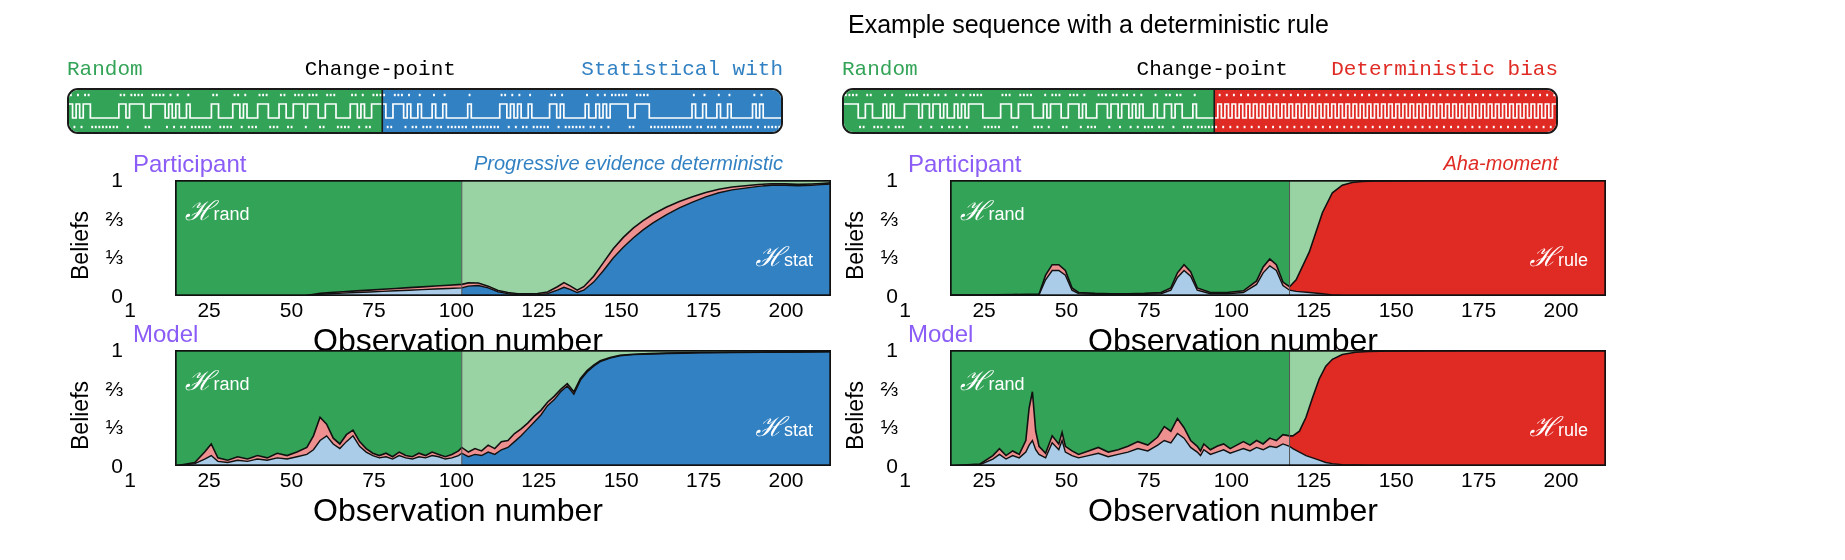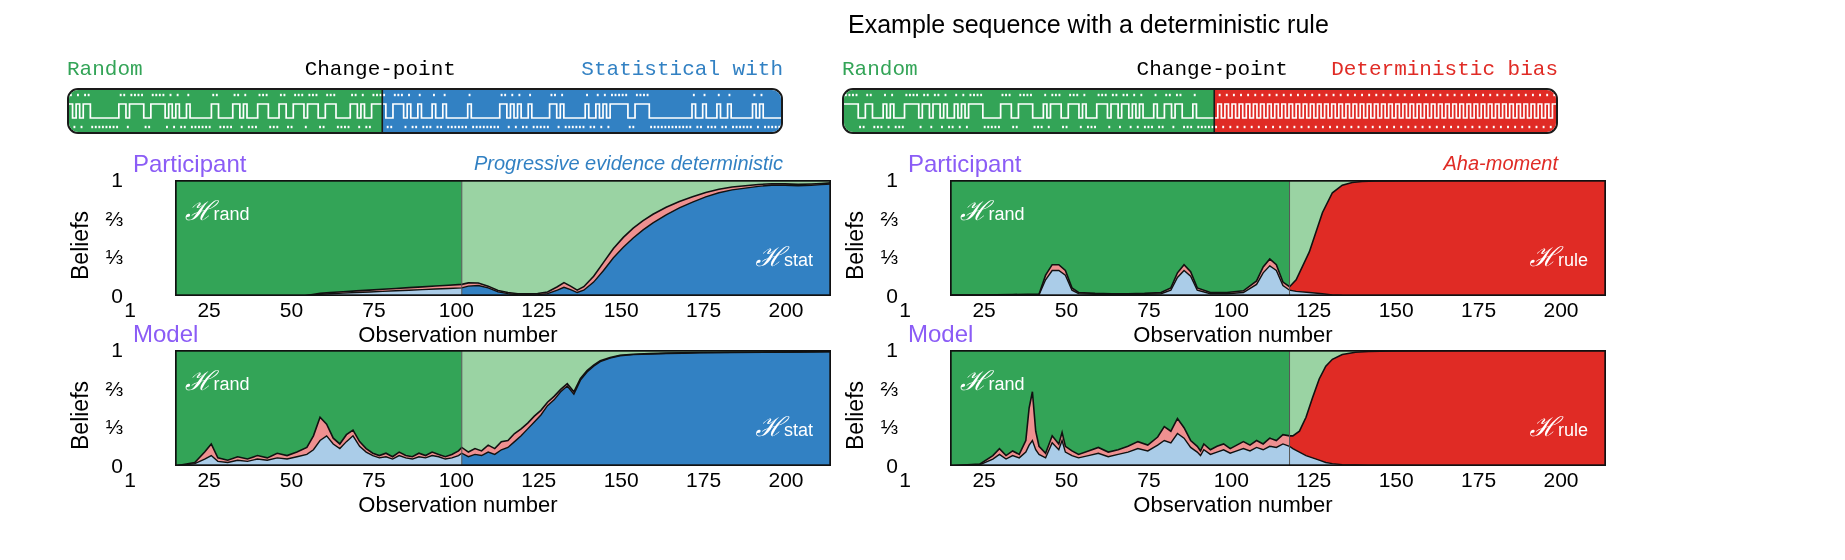--- a/index.html
+++ b/index.html
@@ -35,21 +35,21 @@
   }
   .annot{
     position:absolute;font-size:20px;font-style:italic;white-space:nowrap;
     right:72px;top:0px;
   }
   .axis-y-title{
     position:absolute;font-size:23px;color:#000;
     transform:rotate(-90deg);transform-origin:left top;white-space:nowrap;
   }
   .axis-x-title{
-    position:absolute;font-size:22px;color:#000;white-space:nowrap;
+    position:absolute;font-size:32px;color:#000;white-space:nowrap;
     left:75px;width:656px;text-align:center;
   }
   .plotbox{position:absolute;left:75px;top:28px;width:656px;height:116px;margin-left:45px;}
   .plotbox svg{display:block;}
   .ytick{
     position:absolute;right:0;font-size:21px;color:#000;
     transform:translateY(-52%);white-space:nowrap;
   }
   .yticks{position:absolute;left:0;top:28px;width:68px;height:116px;}
   .xticks{position:absolute;left:75px;top:146px;width:656px;height:26px;}

